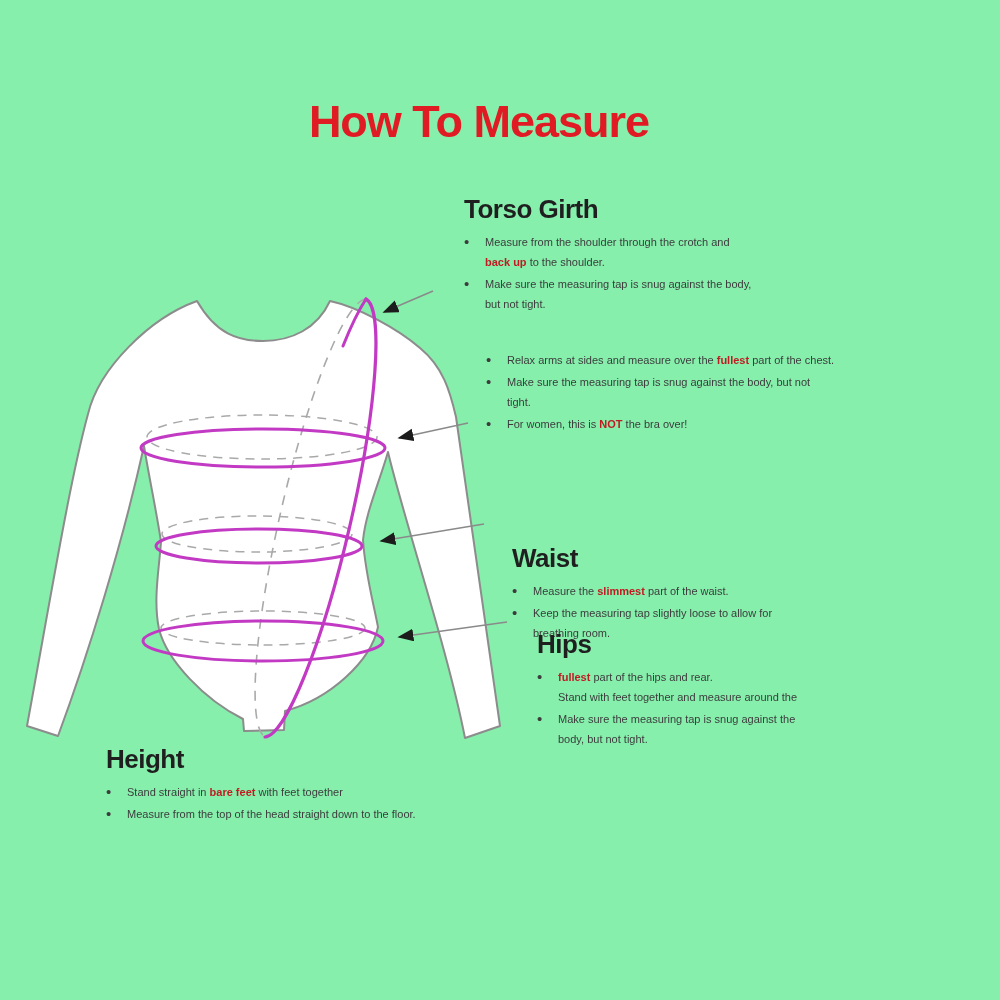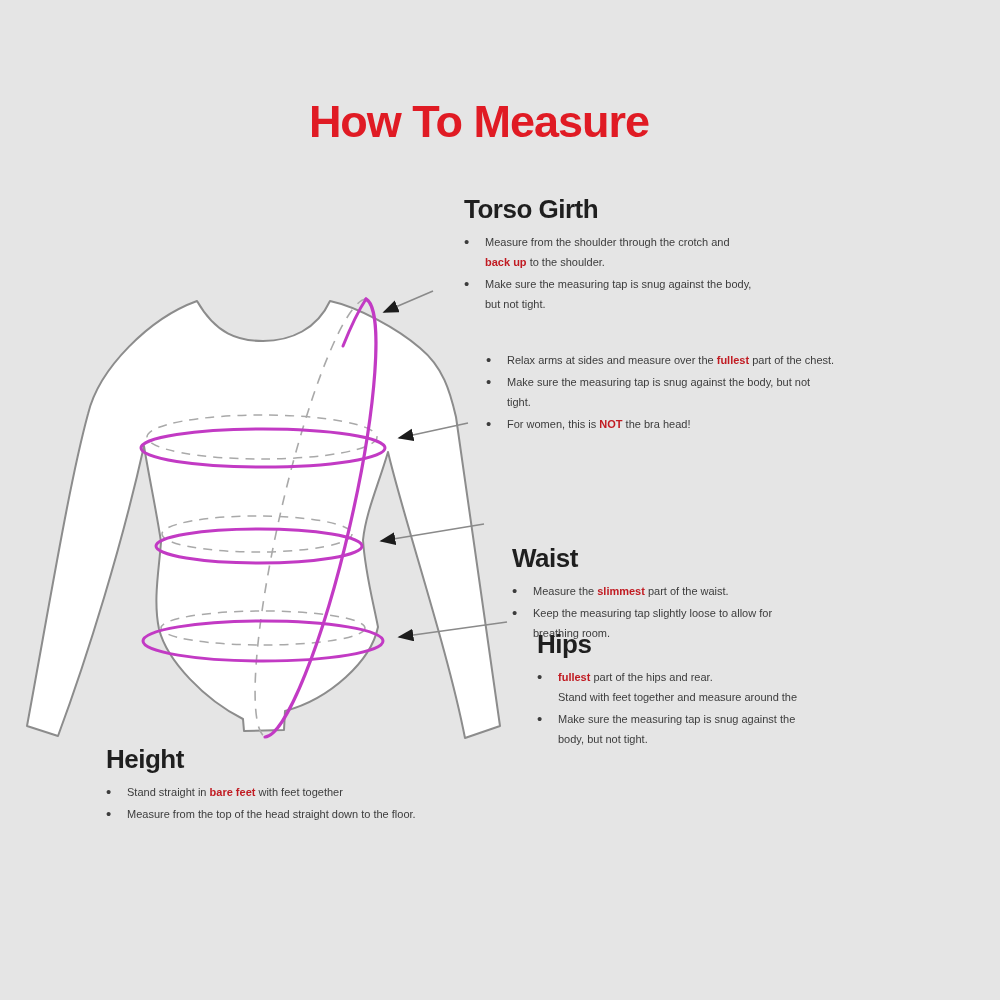--- a/index.html
+++ b/index.html
@@ -7,21 +7,21 @@
     --em-red:#c11b22;
     --body-text:#3c3c3c;
     --heading-black:#1f1f1f;
     --outline-gray:#8c8c8c;
     --dash-gray:#a9a9a9;
     --magenta:#c23ac4;
     --arrow-gray:#8a8a8a;
   }
   html,body{margin:0;padding:0;background:#fff;}
   #page{
-    position:relative;width:1000px;height:1000px;background:#e5e5e5;overflow:hidden;
+    position:relative;width:1000px;height:1000px;background:#86efac;overflow:hidden;
     font-family:"Liberation Sans", sans-serif;
   }
   #figure-svg{position:absolute;left:0;top:0;width:1000px;height:1000px;}
   .page-title{
     position:absolute;top:96px;left:0;width:958px;text-align:center;
     font-size:45px;font-weight:700;color:var(--title-red);letter-spacing:-1px;
   }
   .section{position:absolute;}
   .sec-h{
     margin:0 0 7px 0;font-size:26px;font-weight:700;color:var(--heading-black);
@@ -127,21 +127,21 @@
         <div class="bullet">
           <span class="marker">•</span>
           <div class="btext">
             <div class="bline"><span>Make sure the measuring tap is snug against the body, but not</span></div>
             <div class="bline"><span>tight.</span></div>
           </div>
         </div>
         <div class="bullet">
           <span class="marker">•</span>
           <div class="btext">
-            <div class="bline"><span>For women, this is </span><span class="em">NOT</span><span> the bra head!</span></div>
+            <div class="bline"><span>For women, this is </span><span class="em">NOT</span><span> the bra over!</span></div>
           </div>
         </div>
       </div>
   </div>
 
   <div class="section sec-waist">
     <h2 class="sec-h">Waist</h2>
     <div class="bullets">
         <div class="bullet">
           <span class="marker">•</span>

